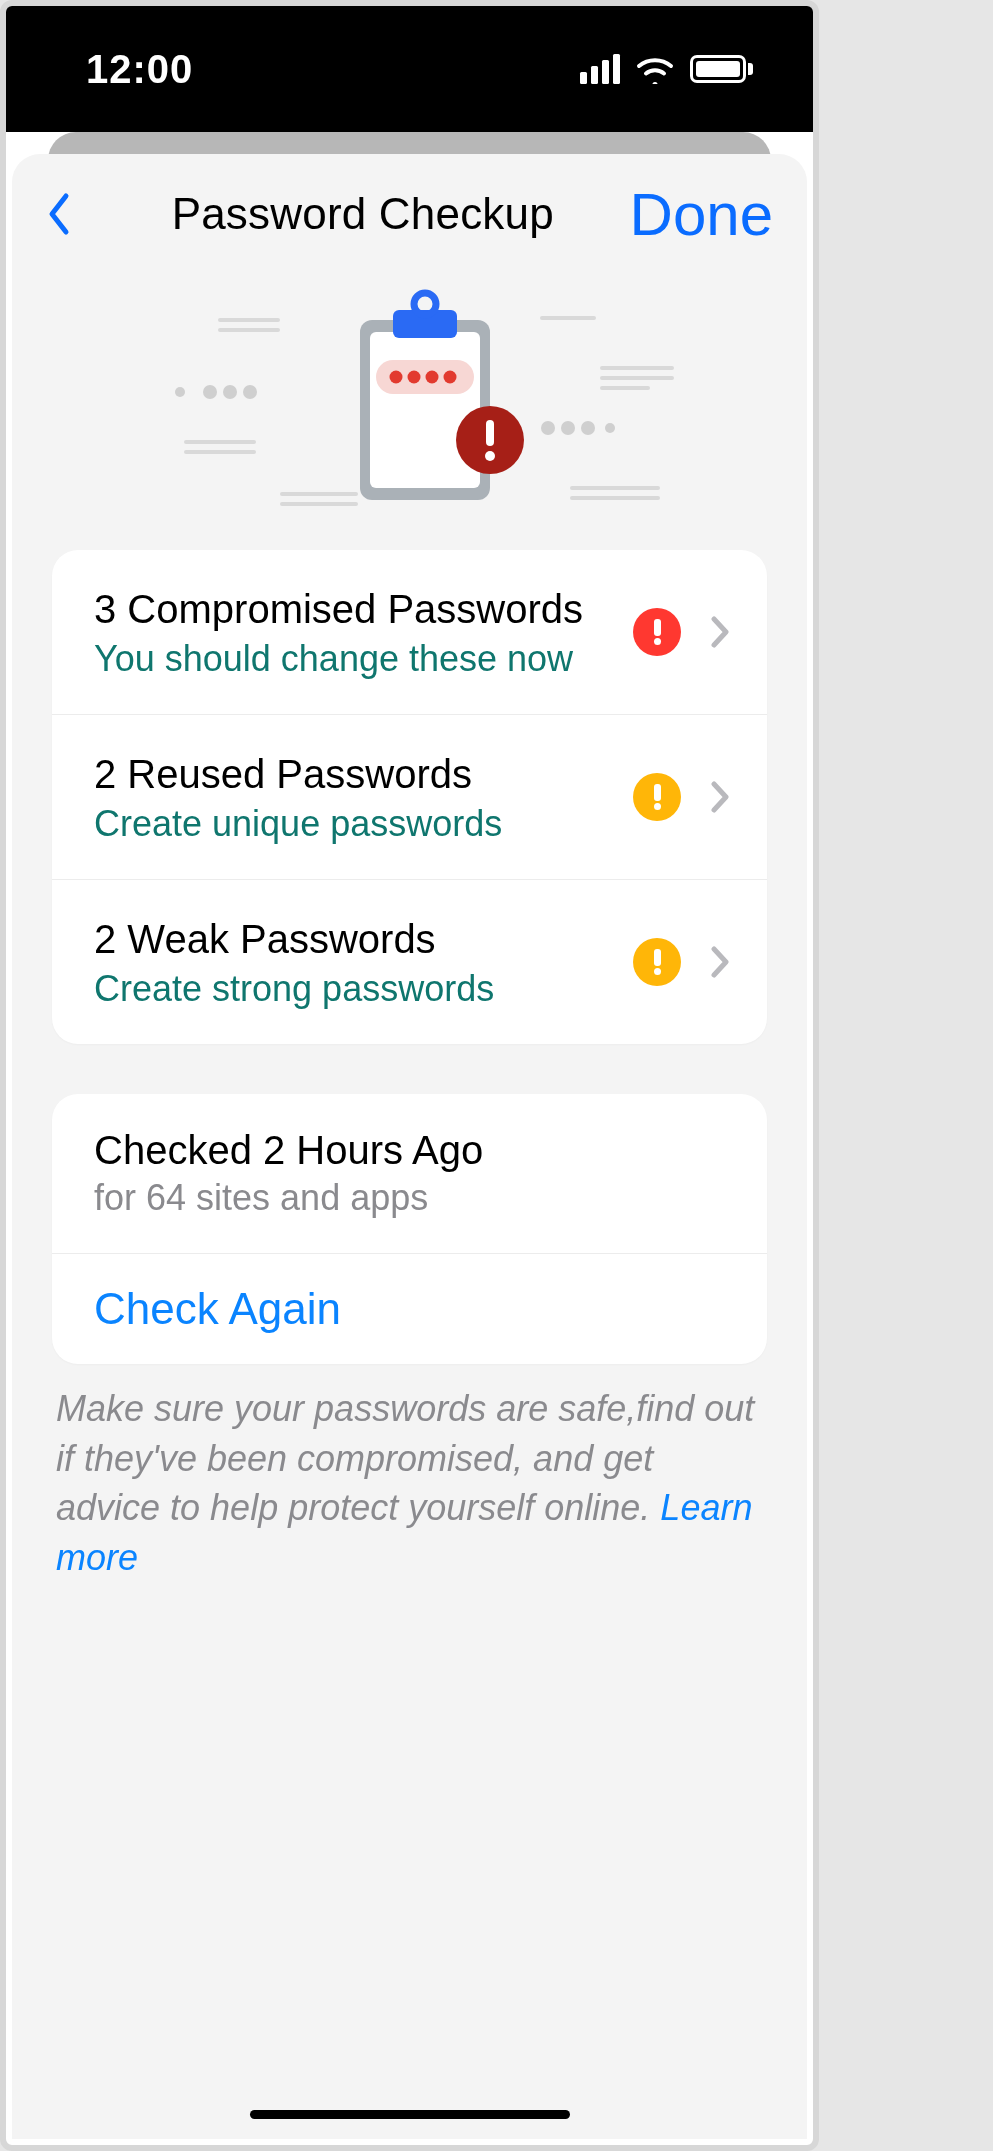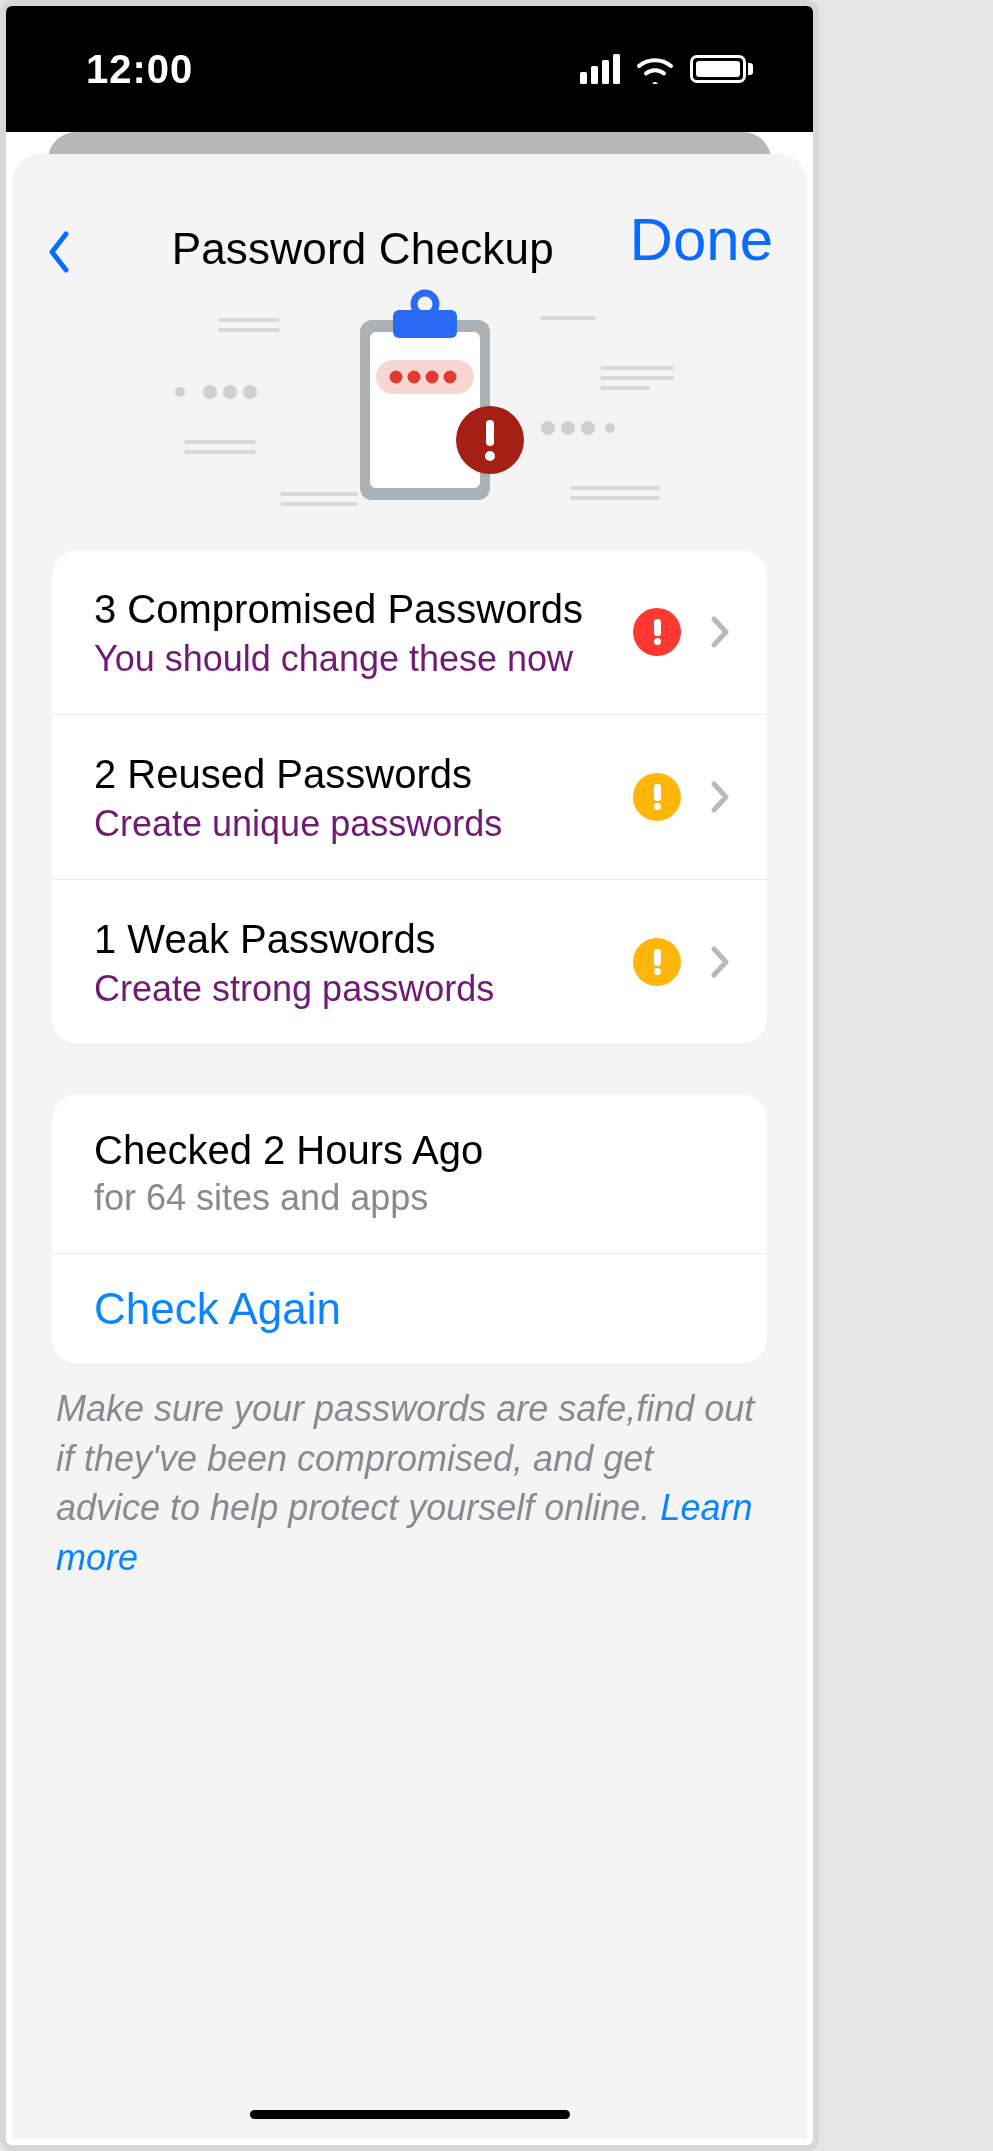--- a/index.html
+++ b/index.html
@@ -52,21 +52,21 @@
   .sheet {
     position:absolute; top:148px; left:6px; right:6px; bottom:6px;
     background:#f4f4f4;
     border-radius:28px 28px 0 0;
     overflow:hidden;
   }
 
   
   .nav {
     height:120px;
-    display:flex; align-items:flex-end; justify-content:space-between;
+    display:flex; align-items:center; justify-content:space-between;
     padding:0 34px;
   }
   .back-btn { width:50px; display:flex; }
   .back-svg { width:24px; height:44px; }
   .nav-title { font-size:44px; font-weight:500; color:#000; letter-spacing:0.2px; }
   .done-btn { font-size:60px; color:#0a6cff; font-weight:400; }
 
   
   .illus-wrap { display:flex; justify-content:center; padding:6px 0 30px; }
   .illus-svg { width:600px; height:240px; }
@@ -81,21 +81,21 @@
   }
   .card + .card { margin-top:50px; }
   .row {
     display:flex; align-items:center;
     padding:34px 30px 34px 42px;
     gap:20px;
   }
   .row + .row { border-top:1.5px solid #ececec; }
   .row-text { flex:1; min-width:0; }
   .row-title { font-size:40px; color:#000; font-weight:400; line-height:1.25; }
-  .row-sub { font-size:36px; color:#701a75; font-weight:400; margin-top:4px; }
+  .row-sub { font-size:36px; color:#0f766e; font-weight:400; margin-top:4px; }
   .badge {
     width:48px; height:48px; border-radius:50%;
     display:flex; align-items:center; justify-content:center;
     flex-shrink:0;
   }
   .badge.red { background:#ff3830; }
   .badge.yellow { background:#ffb608; }
   .excl {
     width:7px; height:26px; position:relative;
   }
@@ -234,21 +234,21 @@
         </div>
         <div class="badge yellow">
             <div class="excl"></div>
           </div>
         <svg class="chev" viewBox="0 0 18 32">
             <path d="M3 3 L15 16 L3 29"></path>
           </svg>
       </div>
       <div class="row">
         <div class="row-text">
-          <div class="row-title">1 Weak Passwords</div>
+          <div class="row-title">2 Weak Passwords</div>
           <div class="row-sub">Create strong passwords</div>
         </div>
         <div class="badge yellow">
             <div class="excl"></div>
           </div>
         <svg class="chev" viewBox="0 0 18 32">
             <path d="M3 3 L15 16 L3 29"></path>
           </svg>
       </div>
     </div>

